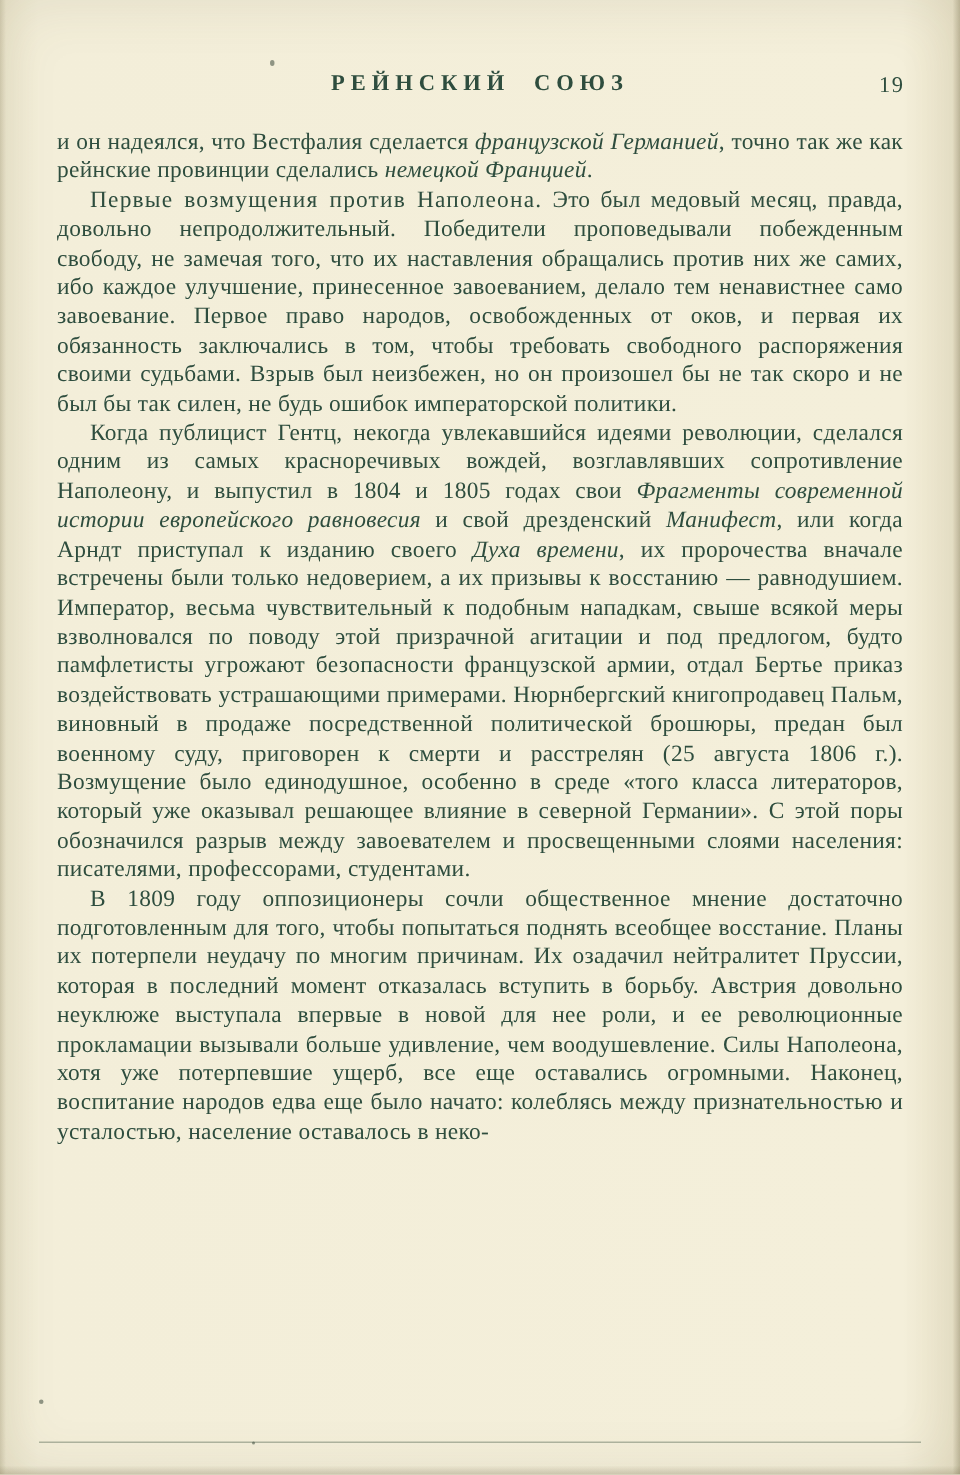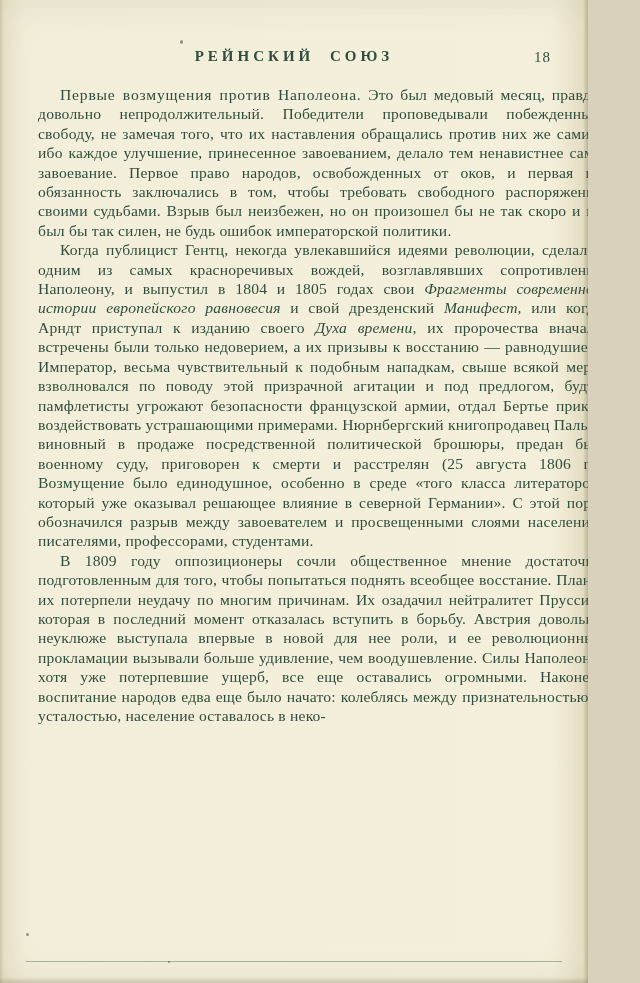--- a/index.html
+++ b/index.html
@@ -2,21 +2,21 @@
 <html><head>
 <meta charset="utf-8">
 <style>
   html, body {
     margin: 0;
     padding: 0;
     background: #d8d2bc;
   }
   .page {
     position: relative;
-    width: 588px;
+    width: 640px;
     height: 983px;
     background: linear-gradient(90deg, #ece6cd 0%, #f3eed9 4%, #f4efda 94%, #e9e2c8 100%);
     overflow: hidden;
     font-family: "Liberation Serif", "DejaVu Serif", serif;
     color: #2e4d3e;
     box-shadow: inset 0 0 40px rgba(100, 90, 55, 0.12);
   }
   .running-head {
     position: absolute;
     top: 48px;
@@ -92,23 +92,24 @@
 </style>
 </head>
 <body>
 
 <div class="page">
 
   <div class="running-head">
     <span>РЕЙНСКИЙ СОЮЗ</span>
   </div>
 
-  <div class="page-number">18</div>
+  <div class="page-number">19</div>
 
   <div class="text-block">
+      <p class=""><span class="run-normal">и он надеялся, что Вестфалия сделается </span><span class="run-italic">французской Германией</span><span class="run-normal">, точно так же как рейнские провинции сделались </span><span class="run-italic">немецкой Францией</span><span class="run-normal">.</span></p>
       <p class="indent"><span class="run-bold">Первые возмущения против Наполеона.</span><span class="run-normal"> Это был медовый месяц, правда, довольно непродолжительный. Победители проповедывали побежденным свободу, не замечая того, что их наставления обращались против них же самих, ибо каждое улучшение, принесенное завоеванием, делало тем ненавистнее само завоевание. Первое право народов, освобожденных от оков, и первая их обязанность заключались в том, чтобы требовать свободного распоряжения своими судьбами. Взрыв был неизбежен, но он произошел бы не так скоро и не был бы так силен, не будь ошибок императорской политики.</span></p>
       <p class="indent"><span class="run-normal">Когда публицист Гентц, некогда увлекавшийся идеями революции, сделался одним из самых красноречивых вождей, возглавлявших сопротивление Наполеону, и выпустил в 1804 и 1805 годах свои </span><span class="run-italic">Фрагменты современной истории европейского равновесия</span><span class="run-normal"> и свой дрезденский </span><span class="run-italic">Манифест</span><span class="run-normal">, или когда Арндт приступал к изданию своего </span><span class="run-italic">Духа времени</span><span class="run-normal">, их пророчества вначале встречены были только недоверием, а их призывы к восстанию — равнодушием. Император, весьма чувствительный к подобным нападкам, свыше всякой меры взволновался по поводу этой призрачной агитации и под предлогом, будто памфлетисты угрожают безопасности французской армии, отдал Бертье приказ воздействовать устрашающими примерами. Нюрнбергский книгопродавец Пальм, виновный в продаже посредственной политической брошюры, предан был военному суду, приговорен к смерти и расстрелян (25 августа 1806 г.). Возмущение было единодушное, особенно в среде «того класса литераторов, который уже оказывал решающее влияние в северной Германии». С этой поры обозначился разрыв между завоевателем и просвещенными слоями населения: писателями, профессорами, студентами.</span></p>
       <p class="indent"><span class="run-normal">В 1809 году оппозиционеры сочли общественное мнение достаточно подготовленным для того, чтобы попытаться поднять всеобщее восстание. Планы их потерпели неудачу по многим причинам. Их озадачил нейтралитет Пруссии, которая в последний момент отказалась вступить в борьбу. Австрия довольно неуклюже выступала впервые в новой для нее роли, и ее революционные прокламации вызывали больше удивление, чем воодушевление. Силы Наполеона, хотя уже потерпевшие ущерб, все еще оставались огромными. Наконец, воспитание народов едва еще было начато: колеблясь между признательностью и усталостью, население оставалось в неко-</span></p>
     </div>
 
   <div class="bottom-rule"></div>
   <div class="edge-left"></div>
   <div class="edge-right"></div>
   <div class="edge-bottom"></div>
   <div class="speck speck-1"></div>

